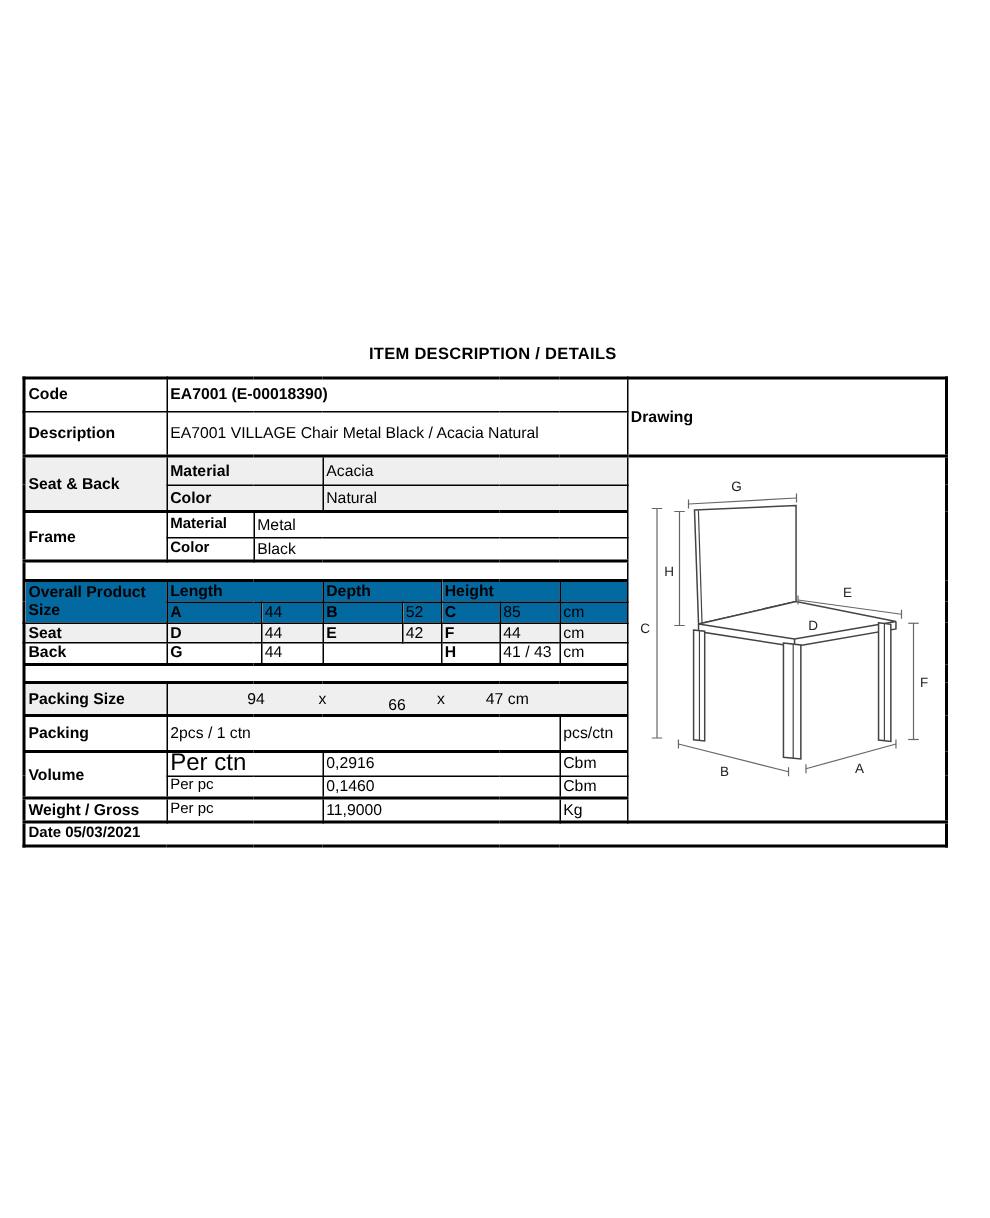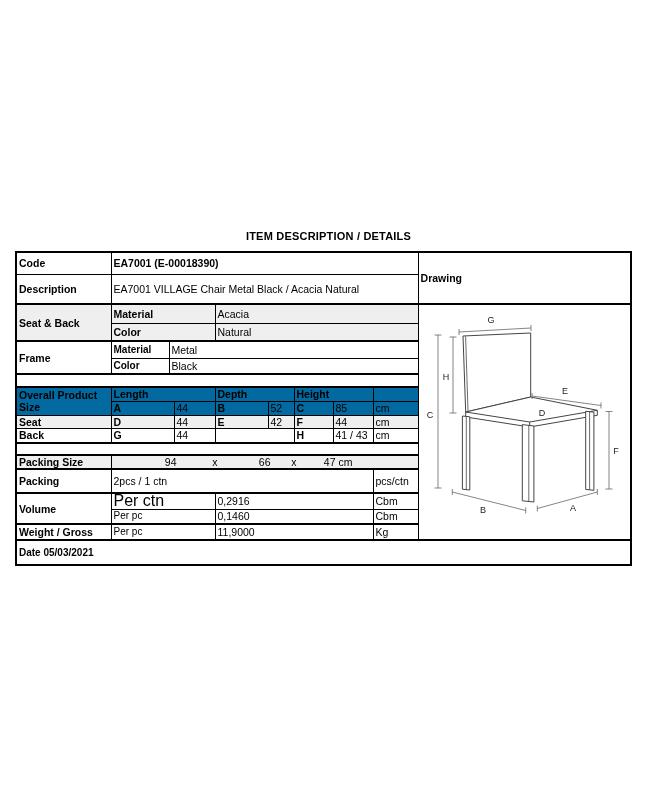--- a/index.html
+++ b/index.html
@@ -29,21 +29,21 @@
   td.ctr{text-align:left;}
   .b{font-weight:bold;}
   td.unit{font-size:9px;padding-left:3px;}
   td.gray{background:#efefef;}
   td.yel{background:#0369a1;}
   td.codeval{font-size:11px;}
   td.sizehdr{line-height:13px;white-space:normal;padding:0;}
   td.nopad{padding:0;}
   .psz{display:flex;align-items:center;height:100%;}
   .psz span{display:block;text-align:right;}
-  .psz .w1{width:63px;} .psz .w2{width:41px;} .psz .w3{width:53px;}
+  .psz .w1{width:63px;} .psz .w2{width:41px;} .psz .w3{width:53px;margin-top:8px;}
   .psz .w4{width:26px;} .psz .w5{width:39px;}
   .psz .wu{flex:1;text-align:left;padding-left:3px;}
   td.drawhead{font-weight:bold;text-align:left;font-size:11px;}
   td.drawcell{padding:0;vertical-align:top;}
   svg.chair{display:block;}
   svg.chair text{font-family:"Liberation Sans",sans-serif;font-size:9px;fill:#222;}
 </style>
 </head>
 <body>
 
@@ -232,17 +232,17 @@
     <td class="unit">Cbm</td>
   </tr>
 
   <tr class="t2" style="height:16px">
     <td class="lbl vr">Weight / Gross</td>
     <td class="ctr" colspan="3" style="font-size:10px">Per pc</td>
     <td class="ctr" colspan="4">11,9000</td>
     <td class="unit">Kg</td>
   </tr>
 
-  <tr class="t2" style="height:25px">
+  <tr class="t2" style="height:16px">
     <td class="ctr b" colspan="10" style="font-size:10px">Date 05/03/2021</td>
   </tr>
 </tbody>
   </table>
 
 </body></html>

